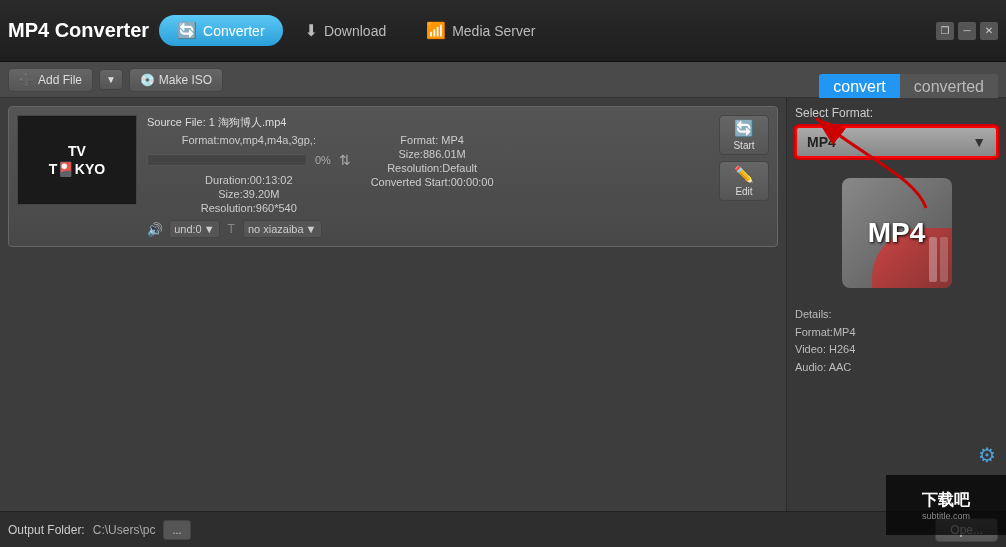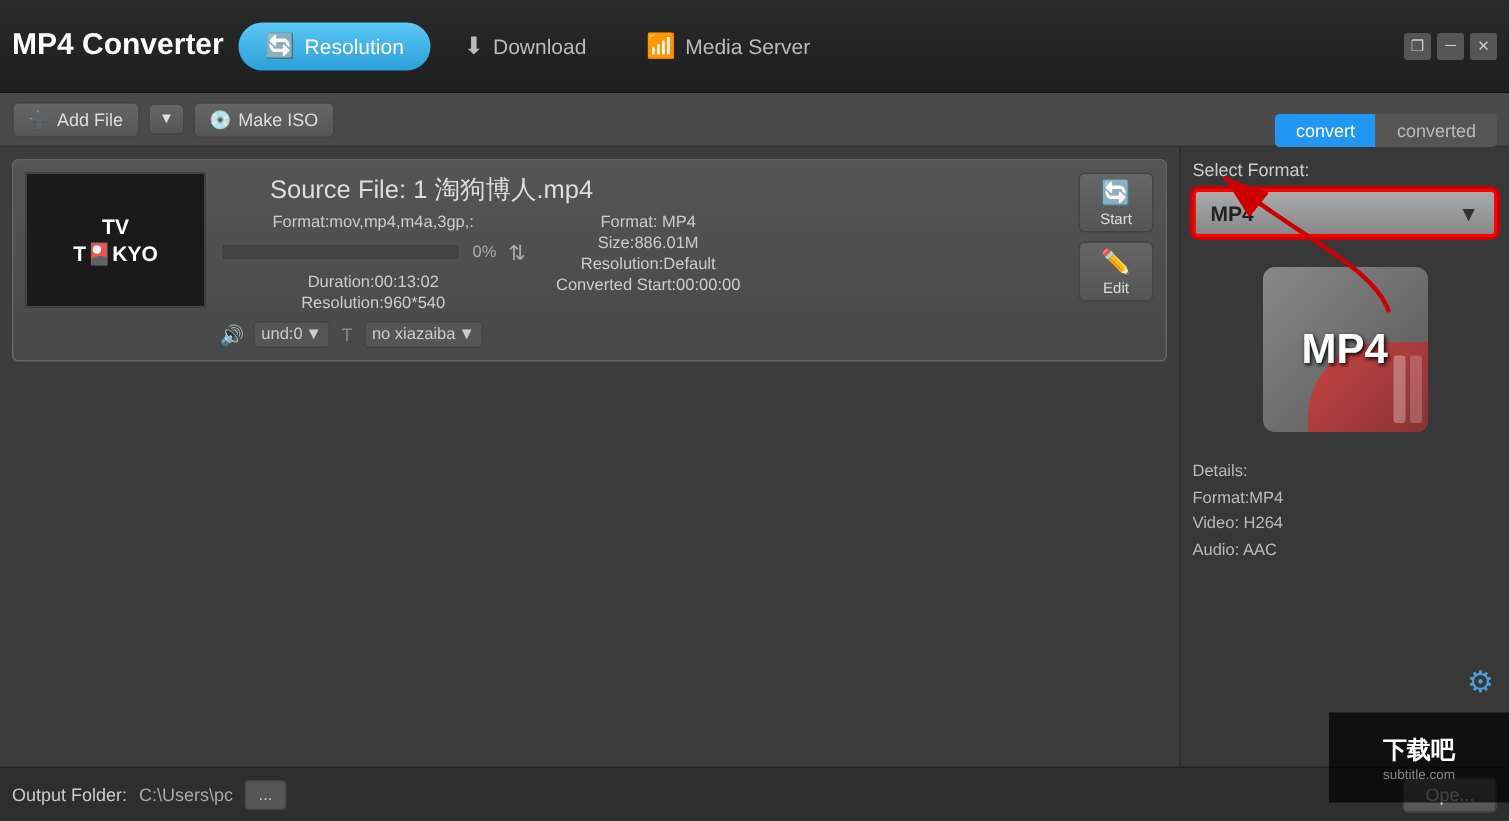--- a/index.html
+++ b/index.html
@@ -106,21 +106,21 @@
 
     
     .convert-tabs {
       margin-left: auto;
       display: flex;
       gap: 0;
     }
     .convert-tab {
       padding: 4px 14px;
       cursor: pointer;
-      font-size: 12px;
+      font-size: 16px;
       border-radius: 3px;
       color: #bbb;
       margin-top: 15px;
     }
     .convert-tab.active {
       background: #2196F3;
       color: #fff;
       border-radius: 3px 0 0 3px;
     }
     .convert-tab.inactive {
@@ -171,22 +171,21 @@
       line-height: 1.3;
     }
     .file-info {
       flex: 1;
       font-size: 11px;
       color: #ccc;
     }
     .file-source {
       color: #ddd;
       margin-bottom: 4px;
-      font-size: 17px;
-      margin-left: 33px;
+      font-size: 11px;
     }
     .file-meta {
       display: flex;
       gap: 20px;
       text-align: center;
     }
     .meta-left, .meta-right {
       display: flex;
       flex-direction: column;
       gap: 2px;
@@ -424,21 +423,21 @@
     }
   </style>
 </head>
 <body>
 
 <div class="title-bar">
   <span class="app-title">MP4 Converter</span>
   <nav class="nav-tabs">
     <div class="nav-tab active">
       <span class="nav-tab-icon">🔄</span>
-      <span>Resolution</span>
+      <span>Converter</span>
     </div>
     <div class="nav-tab">
       <span class="nav-tab-icon">⬇</span>
       <span>Download</span>
     </div>
     <div class="nav-tab">
       <span class="nav-tab-icon">📶</span>
       <span>Media Server</span>
     </div>
   </nav>
@@ -483,20 +482,21 @@
           <div class="meta-left">
             <span>Format:mov,mp4,m4a,3gp,:</span>
             <div class="progress-row">
               <div class="progress-bar">
                 <div class="progress-fill"></div>
               </div>
               <span class="progress-text">0%</span>
               <span style="font-size:14px;color:#aaa;">⇅</span>
             </div>
             <span>Duration:00:13:02</span>
+            <span>Size:39.20M</span>
             <span>Resolution:960*540</span>
           </div>
           <div class="meta-right">
             <span>Format: MP4</span>
             <span>Size:886.01M</span>
             <span>Resolution:Default</span>
             <span>Converted Start:00:00:00</span>
           </div>
         </div>
         <div class="audio-subtitle-row">

